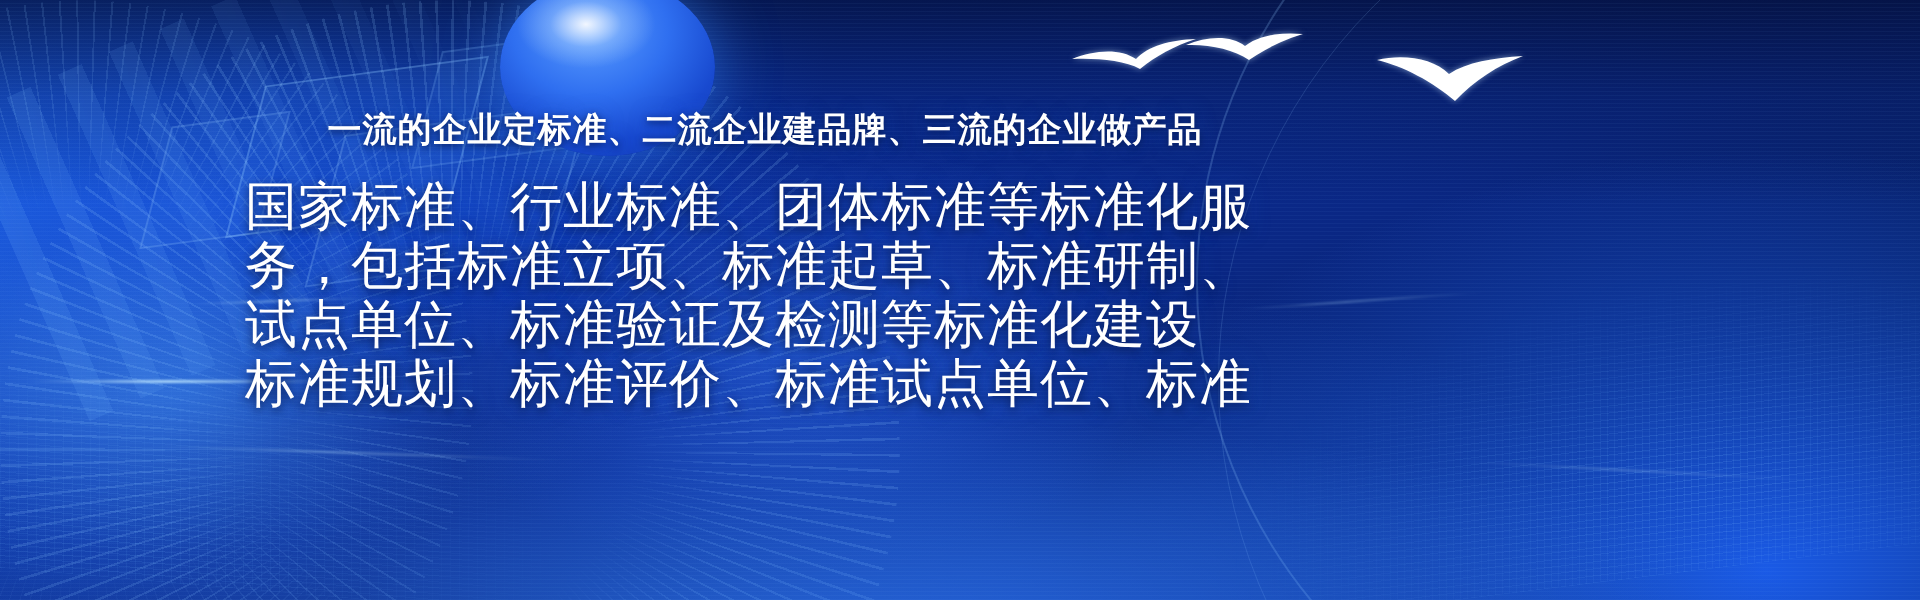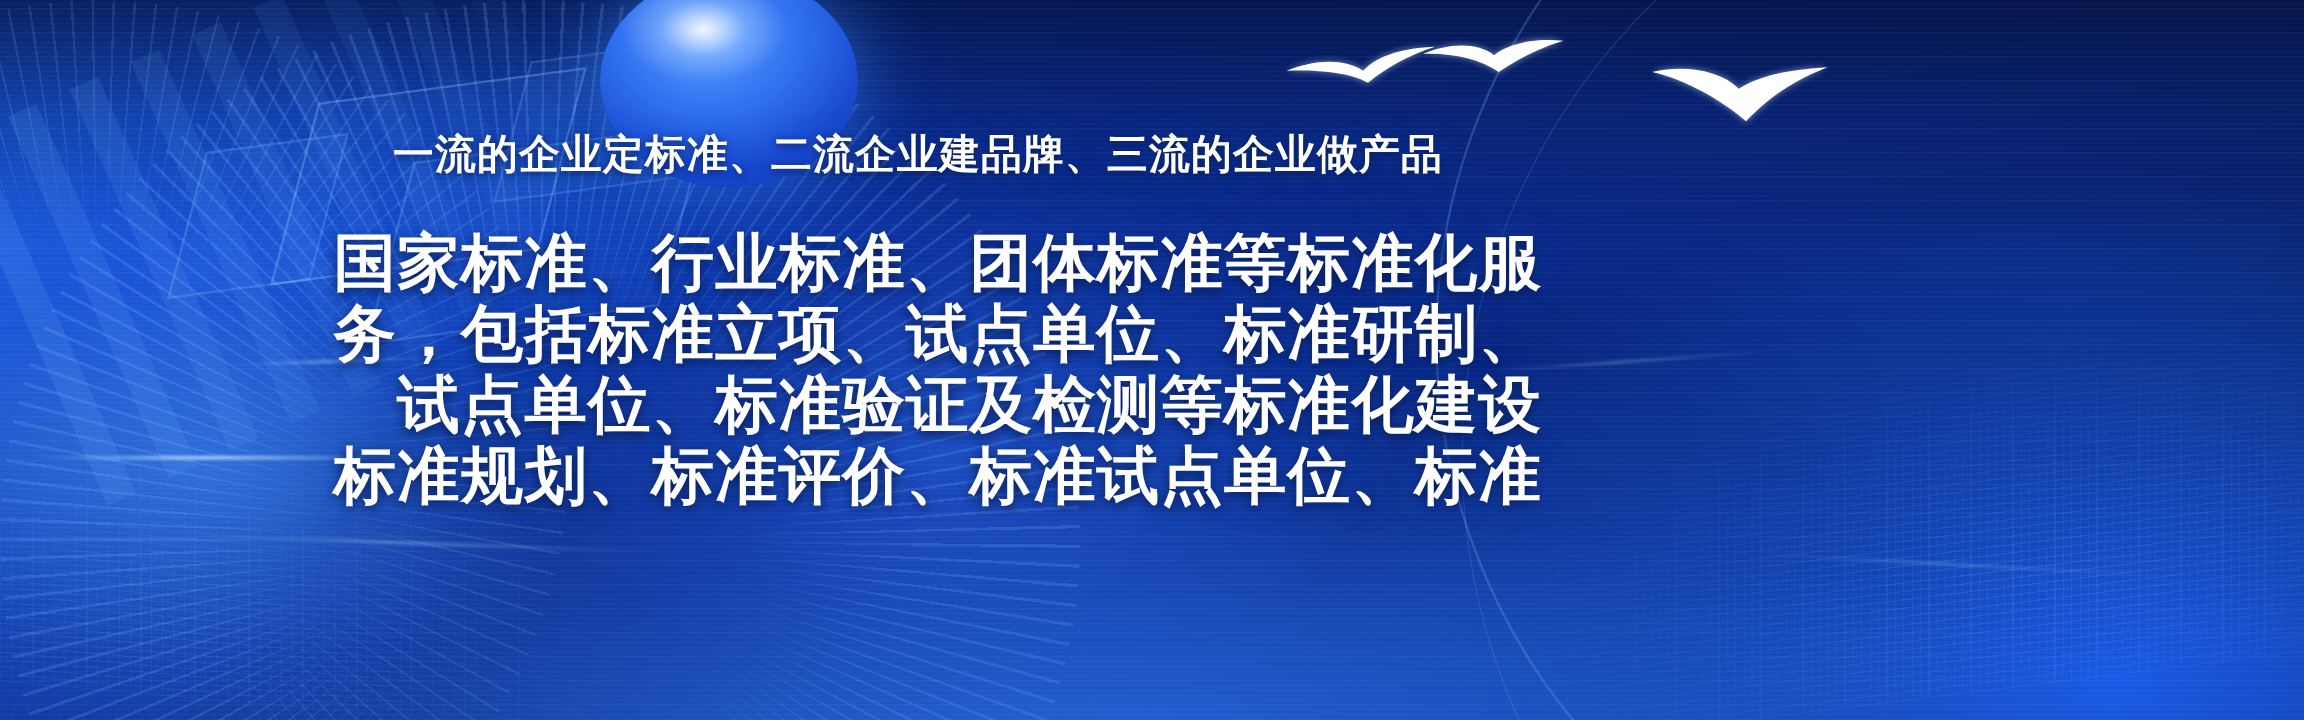--- a/index.html
+++ b/index.html
@@ -182,38 +182,37 @@
     position: absolute;
     left: 0; top: 0;
     width: 1530px;
     height: 600px;
     display: flex;
     flex-direction: column;
     align-items: center;
     justify-content: flex-start;
     padding-top: 108px;
     box-sizing: border-box;
-    gap: 14px;
   }
   .subtitle {
     font-size: 34px;
     font-weight: 700;
     color: #ffffff;
     letter-spacing: 1px;
     line-height: 1.25;
     white-space: nowrap;
     text-shadow: 0 2px 7px rgba(4,20,70,0.85), 0 0 18px rgba(30,90,210,0.55);
     margin-bottom: 26px;
   }
   .headline {
     font-size: 52px;
-    font-weight: 700;
+    font-weight: 400;
     color: #ffffff;
     line-height: 1.14;
-    text-align: right;
+    text-align: left;
     letter-spacing: 1px;
     width: 1040px;
     text-shadow: 0 3px 10px rgba(4,20,70,0.9), 0 0 22px rgba(30,90,210,0.5);
   }
   .headline .hl-line { display: block; }
 </style>
 </head>
 <body>
 
 <div id="banner">
@@ -262,19 +261,19 @@
   <div class="bird" style="left:1375px; top:52px;">
     <svg width="150" height="56" viewBox="0 0 150 56">
       <path d="M2 8 C 28 2, 58 6, 74 22 C 92 10, 118 6, 148 4 C 122 14, 100 28, 80 49 C 58 30, 28 14, 2 8 Z" fill="#ffffff"></path>
     </svg>
   </div>
 
   <div class="text-wrap">
     <div class="subtitle">一流的企业定标准、二流企业建品牌、三流的企业做产品</div>
     <div class="headline">
       <span class="hl-line">国家标准、行业标准、团体标准等标准化服</span>
-      <span class="hl-line">务，包括标准立项、试点单位、标准研制、</span>
+      <span class="hl-line">务，包括标准立项、标准起草、标准研制、</span>
       <span class="hl-line">试点单位、标准验证及检测等标准化建设</span>
       <span class="hl-line">标准规划、标准评价、标准试点单位、标准</span>
     </div>
   </div>
 
 </div>
 
 </body></html>

